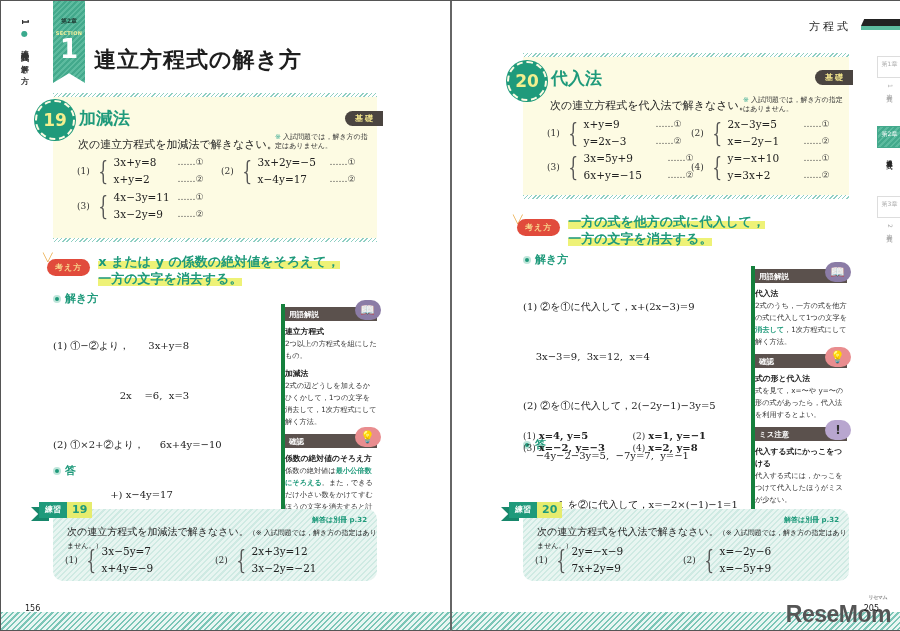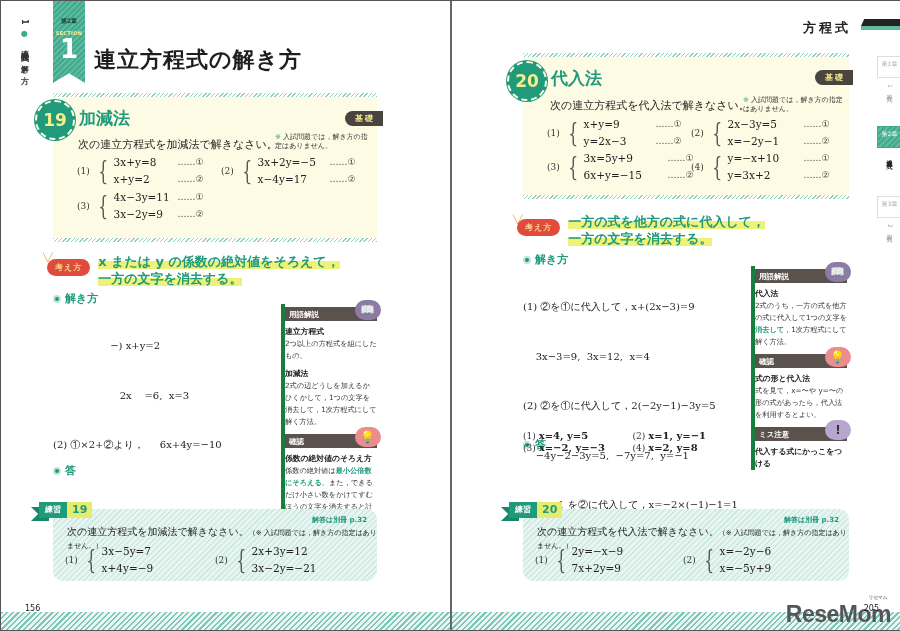--- a/index.html
+++ b/index.html
@@ -65,21 +65,21 @@
   .practice-tag .lbl { background: #1f9a7b; color: #fff; font-size: 8px; font-weight: bold; padding: 2px 6px; }
   .practice-tag .num { background: #e6ec6e; color: #1f9a7b; font-size: 11px; font-weight: bold; padding: 0 5px; line-height: 16px; }
   .practice-tail { position: absolute; width: 18px; height: 14px; background: #17876b; clip-path: polygon(0 0,100% 0,100% 100%,0 100%,40% 50%); }
   .practice .answer-ref { position: absolute; font-size: 7px; color: #1f9a7b; font-weight: bold; }
   .practice .ptext { position: absolute; font-size: 10px; color: #222; }
   .practice .ptext .note { font-size: 7px; }
 
   .page-num { position: absolute; font-size: 8px; color: #222; }
 
   
-  .running-head { position: absolute; right: 50px; top: 18px; font-size: 13px; font-weight: bold; letter-spacing: 3px; }
+  .running-head { position: absolute; right: 50px; top: 18px; font-size: 11px; font-weight: normal; letter-spacing: 3px; }
   .running-bar { position: absolute; right: 0; top: 18px; width: 40px; height: 7px; background: #222; clip-path: polygon(8% 0,100% 0,100% 100%,0 100%); }
   .running-bar2 { position: absolute; right: 0; top: 25px; width: 40px; height: 4px; background: #5dbb9f; }
   .chap-tabs { position: absolute; right: 0; top: 55px; width: 24px; }
   .chap-tab { width: 24px; height: 22px; border: 1px solid #ddd; border-right: none; font-size: 6px; text-align: center; color: #aaa; padding-top: 3px; line-height: 7px; }
   .chap-tab.active { background: repeating-linear-gradient(135deg, #43a98c 0 2px, #5dbb9f 2px 4px); color: #fff; border-color: #43a98c; }
   .chap-name { font-size: 6px; color: #aaa; writing-mode: vertical-rl; margin: 6px auto 0; height: 42px; letter-spacing: 1px; }
   .chap-name.active { color: #222; font-weight: bold; }
   .logo { position: absolute; right: 10px; bottom: 4px; font-size: 23px; font-weight: bold; color: #555; letter-spacing: -.5px; font-family: "Liberation Sans", sans-serif; z-index: 3; }
   .logo small { position: absolute; top: -7px; right: 4px; font-size: 5px; color: #888; }
 </style>
@@ -164,23 +164,24 @@
       <div class="txt">
         <div><span>x または y の係数の絶対値をそろえて，</span></div>
         <div><span>一方の文字を消去する。</span></div>
       </div>
     </div>
 
     <div class="sub-head" style="left:52px; top:290px;">
       <span class="bullet"></span><span>解き方</span>
     </div>
     <div class="sol math" style="left:52px; top:304px;">
-      <div>                  −) x+y=2</div>
+      <div>(1) ①−②より，      3x+y=8</div>
       <div>                     2x    =6,  x=3</div>
       <div>(2) ①×2+②より，     6x+4y=−10</div>
+      <div>                  +) x−4y=17</div>
       
       
       
       
       
       
     </div>
 
     <div class="sub-head" style="left:52px; top:462px;">
       <span class="bullet"></span><span>答</span>
@@ -375,20 +376,21 @@
         <span>確認</span>
         <span class="icon" style="background:#e98d8f;">💡</span>
       </div>
       <div class="side-term">式の形と代入法</div>
       <div class="side-desc">式を見て，x=〜や y=〜の形の式があったら，代入法を利用するとよい。</div>
       <div class="side-head">
         <span>ミス注意</span>
         <span class="icon" style="background:#b8a6cf; font-weight:bold;">!</span>
       </div>
       <div class="side-term">代入する式にかっこをつける</div>
+      <div class="side-desc">代入する式には，かっこをつけて代入したほうがミスが少ない。</div>
     </div>
 
     <div class="practice" style="left:72px; top:508px; width:326px; height:72px;">
       <div class="answer-ref" style="right:10px; top:6px;">解答は別冊 p.32</div>
       <div class="ptext" style="left:14px; top:16px;">
         <span>次の連立方程式を代入法で解きなさい。</span><span class="note">（※ 入試問題では，解き方の指定はありません。）</span>
       </div>
       <div class="sys math" style="left:12px; top:34px;">
         <span class="lbl">(1)</span>
         <span class="brace">{</span>

